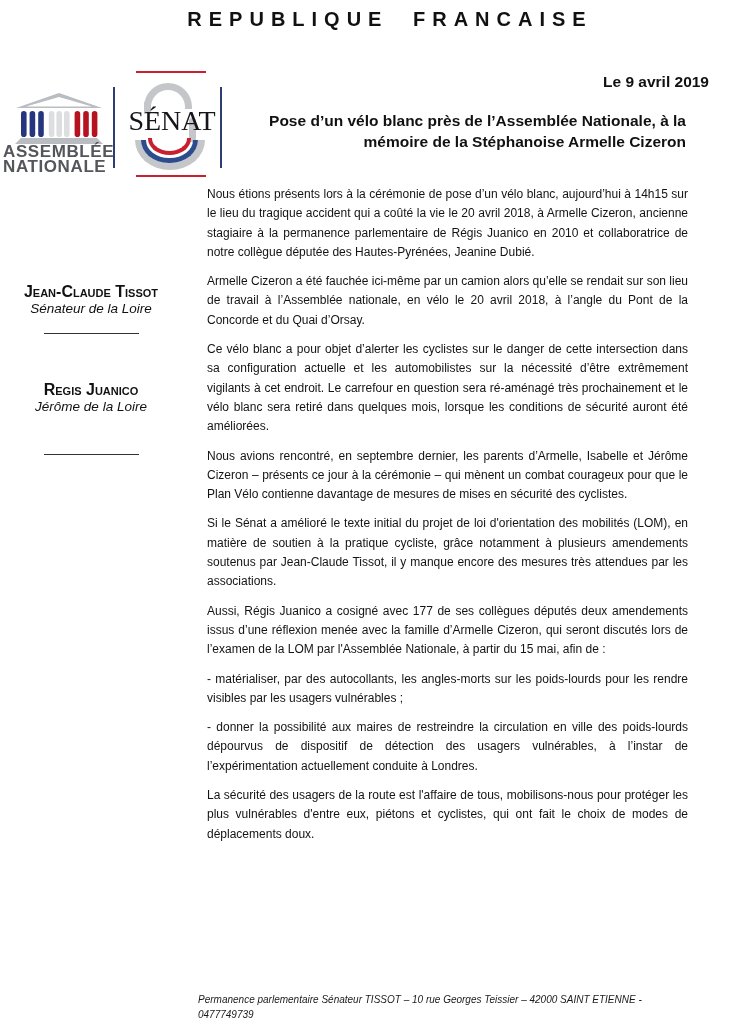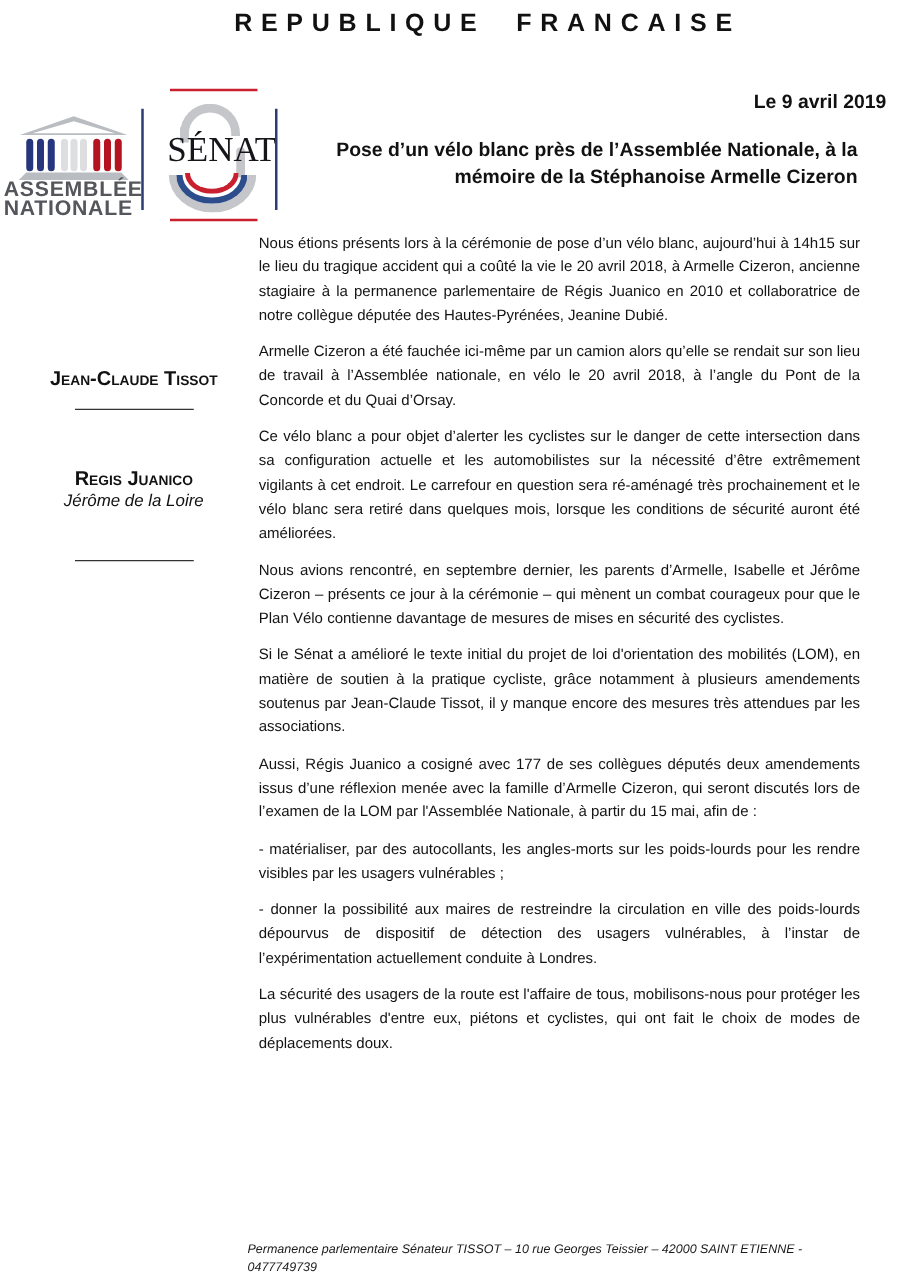--- a/index.html
+++ b/index.html
@@ -64,26 +64,26 @@
     border-color:#2c4c8c; border-width:0 5px 5px 5px;
     border-radius:0 0 28px 28px / 0 0 23px 23px;
   }
   .u-red {
     left:25px; top:68px; width:35px; height:13px;
     border-color:#c8202e; border-width:0 4px 4px 4px;
     border-radius:0 0 22px 22px / 0 0 17px 17px;
   }
   .senat-wordmark {
     position:absolute; left:0; top:35px; width:98px;
-    text-align:right; font-family:"Liberation Serif", serif;
+    text-align:center; font-family:"Liberation Serif", serif;
     font-size:28px; color:#15151a; letter-spacing:0px;
   }
 
   
-  .sidebar { position:absolute; top:295px; left:0; width:182px; text-align:center;margin-left:16px; }
+  .sidebar { position:absolute; top:283px; left:0; width:182px; text-align:center; }
   .official-name {
     font-size:16px; font-weight:bold; font-variant:small-caps;
     line-height:17px; color:#111;
   }
   .official-title { font-size:13.5px; font-style:italic; line-height:18px; color:#111; }
   .sidebar-divider { width:95px; height:0; border-top:1.2px solid #333; margin:15px auto 0 auto; }
   .official-2 { margin-top:47px; }
   .sidebar-divider.second { margin-top:38px; }
 
   
@@ -148,20 +148,21 @@
   <div class="vline vline-right"></div>
 
   <div class="doc-title">
     <div>Pose d’un vélo blanc près de l’Assemblée Nationale, à la</div>
     <div>mémoire de la Stéphanoise Armelle Cizeron</div>
   </div>
 
   <aside class="sidebar">
     <div class="official">
       <div class="official-name">Jean-Claude Tissot</div>
+      <div class="official-title">Sénateur de la Loire</div>
     </div>
     <div class="sidebar-divider"></div>
     <div class="official official-2">
       <div class="official-name">Regis Juanico</div>
       <div class="official-title">Jérôme de la Loire</div>
     </div>
     <div class="sidebar-divider second"></div>
   </aside>
 
   <main class="body-col">

